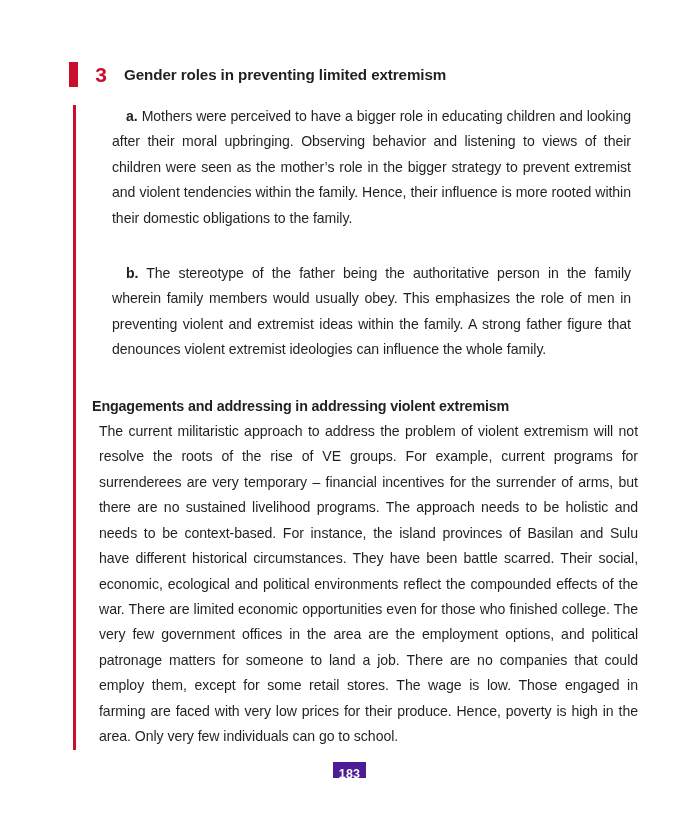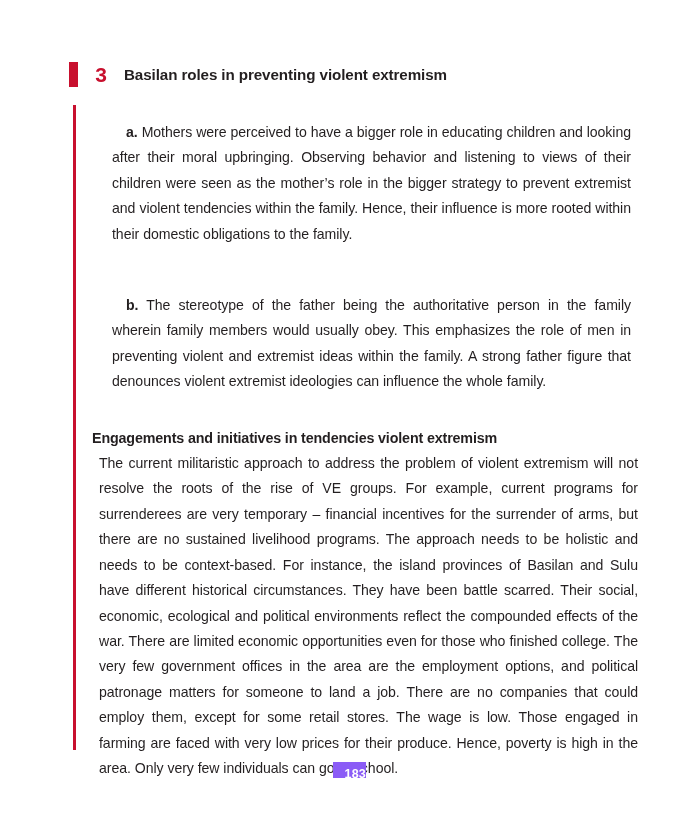--- a/index.html
+++ b/index.html
@@ -82,21 +82,20 @@
     margin-left: 20px;
     width: 519px;
     text-indent: 14px;
     text-align: justify;
     color: #231f20;
     font-size: 14.1px;
     line-height: 25.4px;
     letter-spacing: -0.05px;
     word-spacing: 0.1px;
     hyphens: manual;
-    margin-top: 16px;
   }
   .lettered .marker {
     font-weight: 700;
   }
 
   .gap-a { height: 30px; }
   .gap-b { height: 31px; }
 
   .sub-heading {
     color: #231f20;
@@ -118,53 +117,53 @@
     margin-left: 7px;
   }
 
   
   .page-number {
     position: absolute;
     left: 333px;
     top: 762px;
     width: 33px;
     height: 16px;
-    background: #8b5cf6;
+    background: #4c1d95;
     color: #ffffff;
     font-size: 12.5px;
     font-weight: 600;
     line-height: 25px;
-    text-align: right;
+    text-align: center;
     letter-spacing: 0.2px;
   }
 </style>
 </head>
 <body>
 
 <div class="page">
 
   <div class="section-head">
     <div class="head-bar"></div>
     <div class="section-number">3</div>
-    <div class="section-title">Basilan roles in preventing violent extremism</div>
+    <div class="section-title">Gender roles in preventing limited extremism</div>
   </div>
 
   <div class="left-rule"></div>
 
   <div class="content">
 
     <p class="lettered"><span class="marker">a.</span><span> Mothers were perceived to have a bigger role in educating children and looking after their moral upbringing. Observing behavior and listening to views of their children were seen as the mother’s role in the bigger strategy to prevent extremist and violent tendencies within the family. Hence, their influence is more rooted within their domestic obligations to the family.</span></p>
 
     <div class="gap-a"></div>
 
     <p class="lettered"><span class="marker">b.</span><span> The stereotype of the father being the authoritative person in the family wherein family members would usually obey. This emphasizes the role of men in preventing violent and extremist ideas within the family. A strong father figure that denounces violent extremist ideologies can influence the whole family.</span></p>
 
     <div class="gap-b"></div>
 
-    <h3 class="sub-heading">Engagements and initiatives in tendencies violent extremism</h3>
+    <h3 class="sub-heading">Engagements and addressing in addressing violent extremism</h3>
 
     <p class="body-text">The current militaristic approach to address the problem of violent extremism will not resolve the roots of the rise of VE groups. For example, current programs for surrenderees are very temporary – financial incentives for the surrender of arms, but there are no sustained livelihood programs.  The approach needs to be holistic and needs to be context-based. For instance, the island provinces of Basilan and Sulu have different historical circumstances. They have been battle scarred. Their social, economic, ecological and political environments reflect the compounded effects of the war.  There are limited economic opportunities even for those who finished college. The very few government offices in the area are the employment options, and political patronage matters for someone to land a job. There are no companies that could employ them, except for some retail stores.  The wage is low. Those engaged in farming are faced with very low prices for their produce.  Hence, poverty is high in the area. Only very few individuals can go to school.</p>
 
   </div>
 
   <div class="page-number">183</div>
 
 </div>
 
 </body></html>

